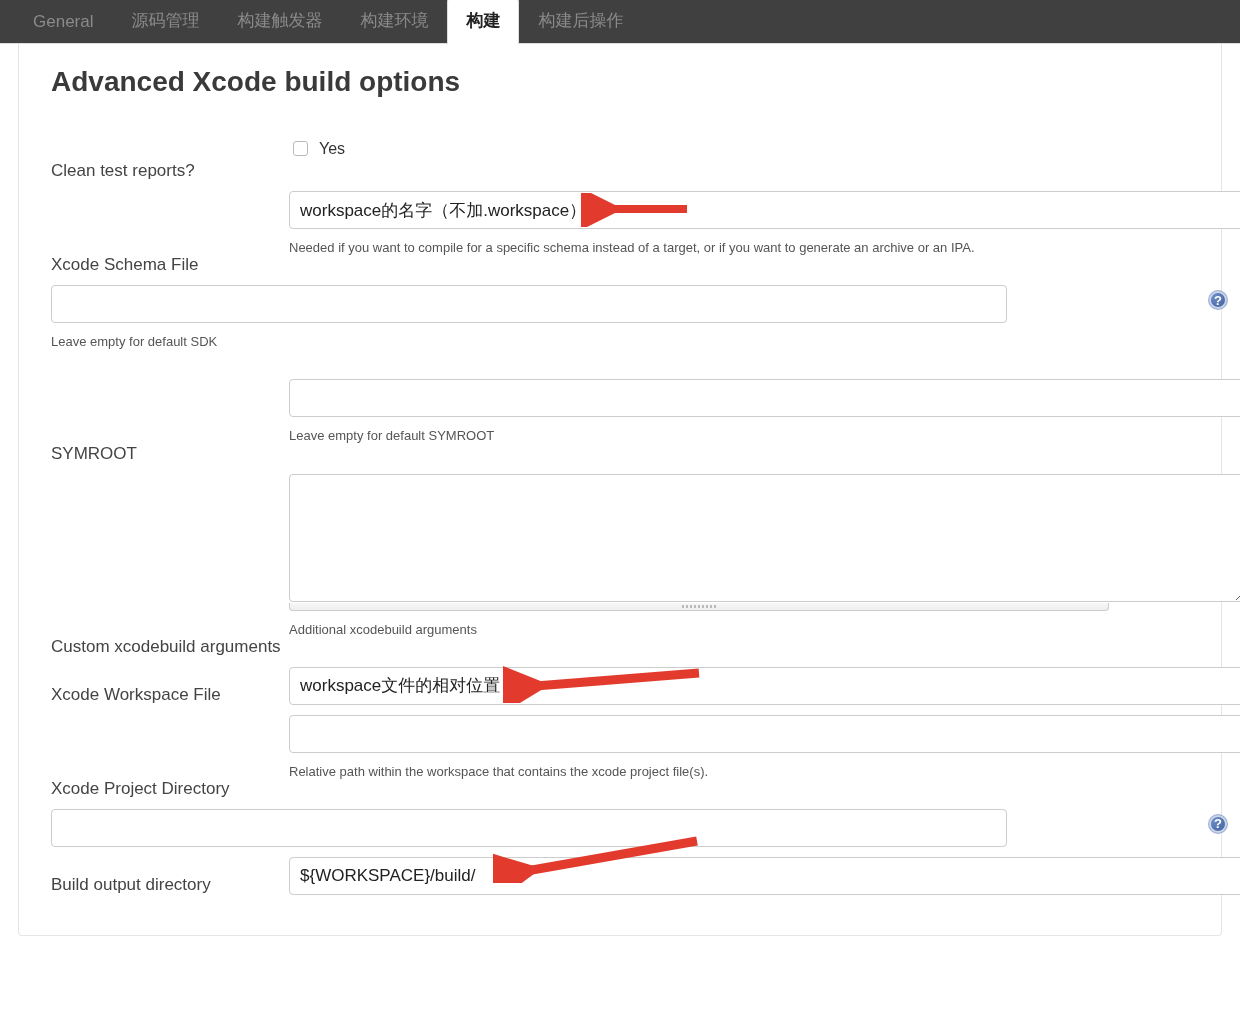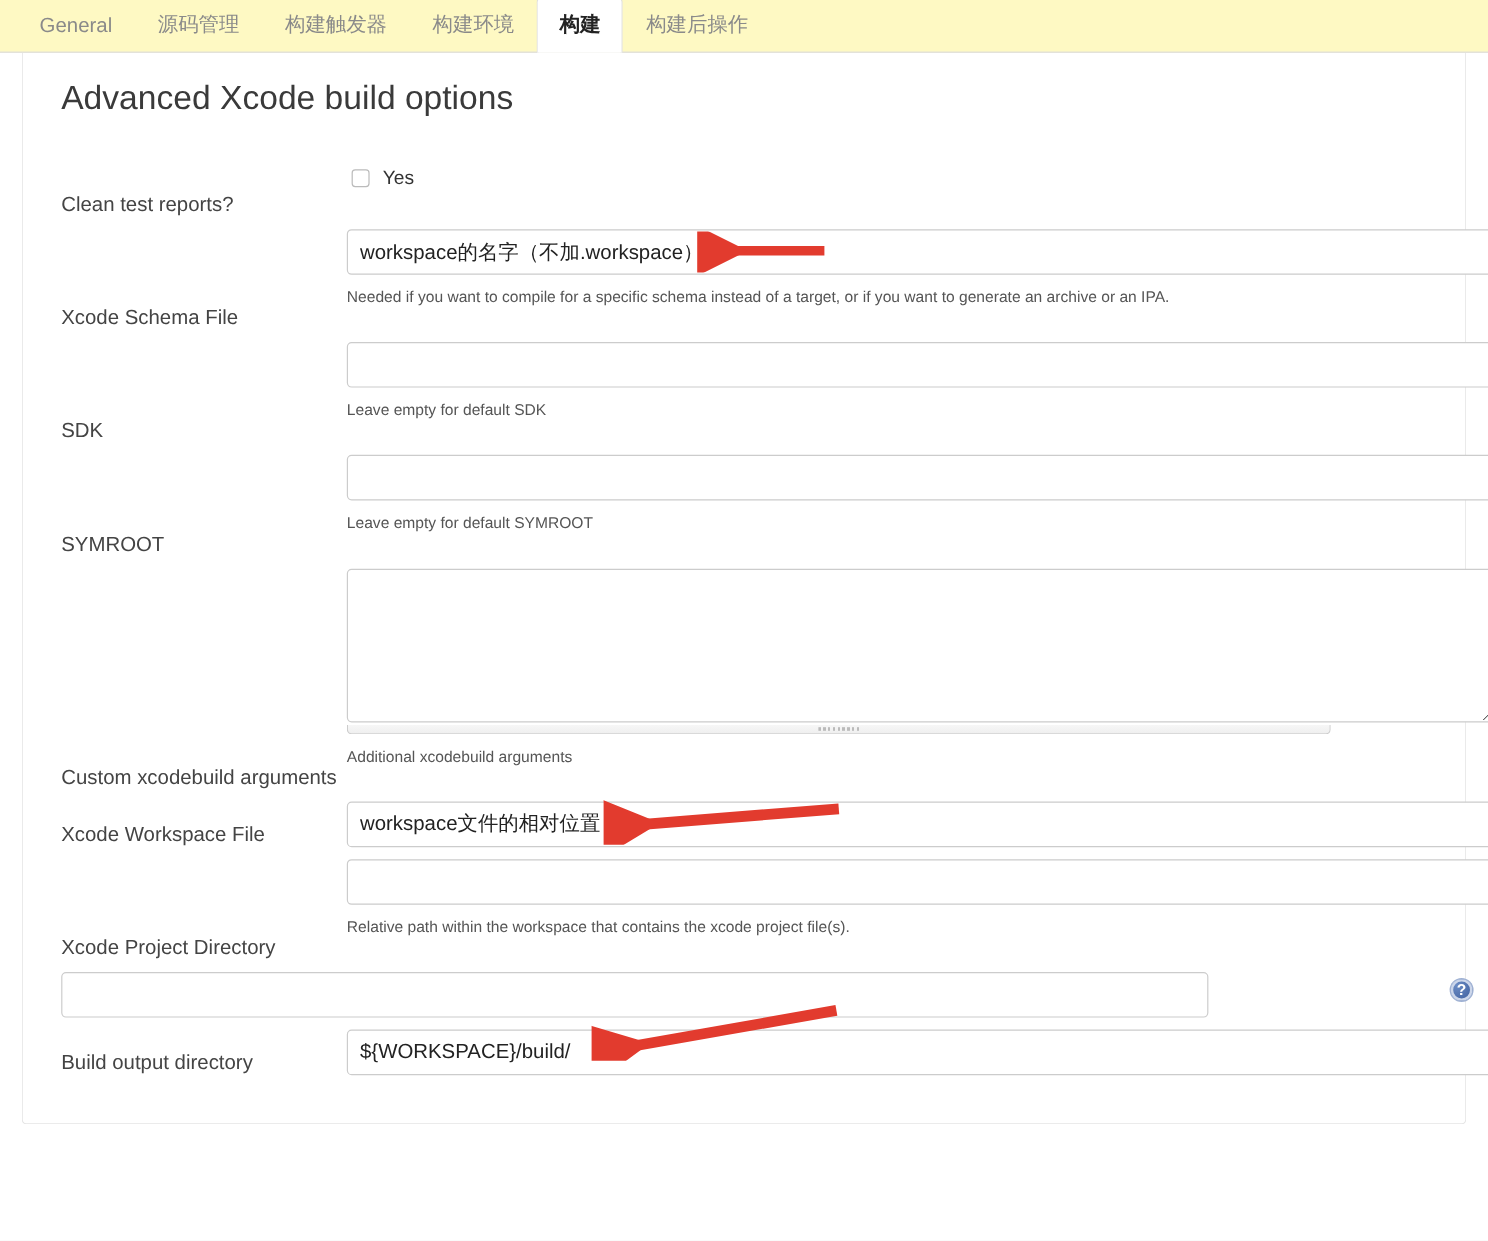--- a/index.html
+++ b/index.html
@@ -13,21 +13,21 @@
     width: 1240px;
   }
 
   
   .tabbar {
     height: 44px;
     border-bottom: 1px solid #ddd;
     display: flex;
     align-items: flex-end;
     padding-left: 14px;
-    background: #fef9c3;
+    background: #404040;
   }
   .tab {
     padding: 10px 18px 12px 18px;
     color: #8a8a8a;
     font-size: 17px;
     cursor: pointer;
     border: 1px solid transparent;
     border-bottom: none;
     position: relative;
     top: 1px;
@@ -46,21 +46,21 @@
   }
   .section-box {
     border: 1px solid #e5e5e5;
     border-top: none;
     border-radius: 0 0 4px 4px;
     padding: 22px 28px 30px 32px;
     position: relative;
   }
   .section-title {
     font-size: 28px;
-    font-weight: 400;
+    font-weight: 700;
     color: #3a3a3a;
     margin: 0 0 34px 0;
   }
 
   
   .form-row {
     display: flex;
     align-items: flex-end;
     margin-bottom: 10px;
     position: relative;
@@ -205,21 +205,20 @@
               </marker>
             </defs>
             <line x1="106" y1="16" x2="18" y2="16" stroke="#e23b2e" stroke-width="8" marker-end="url(#ah1)"></line>
           </svg>
         </div>
         <div class="hint">Needed if you want to compile for a specific schema instead of a target, or if you want to generate an archive or an IPA.</div>
       </div>
     </div>
 
     <div class="form-row">
-      <div class="form-label">SDK</div>
       <div class="form-field">
         <input class="text-input" type="text" value="" style="">
         <span class="help-icon">?</span>
         <div class="hint">Leave empty for default SDK</div>
       </div>
     </div>
 
     <div class="form-row">
       <div class="form-label">SYMROOT</div>
       <div class="form-field">

